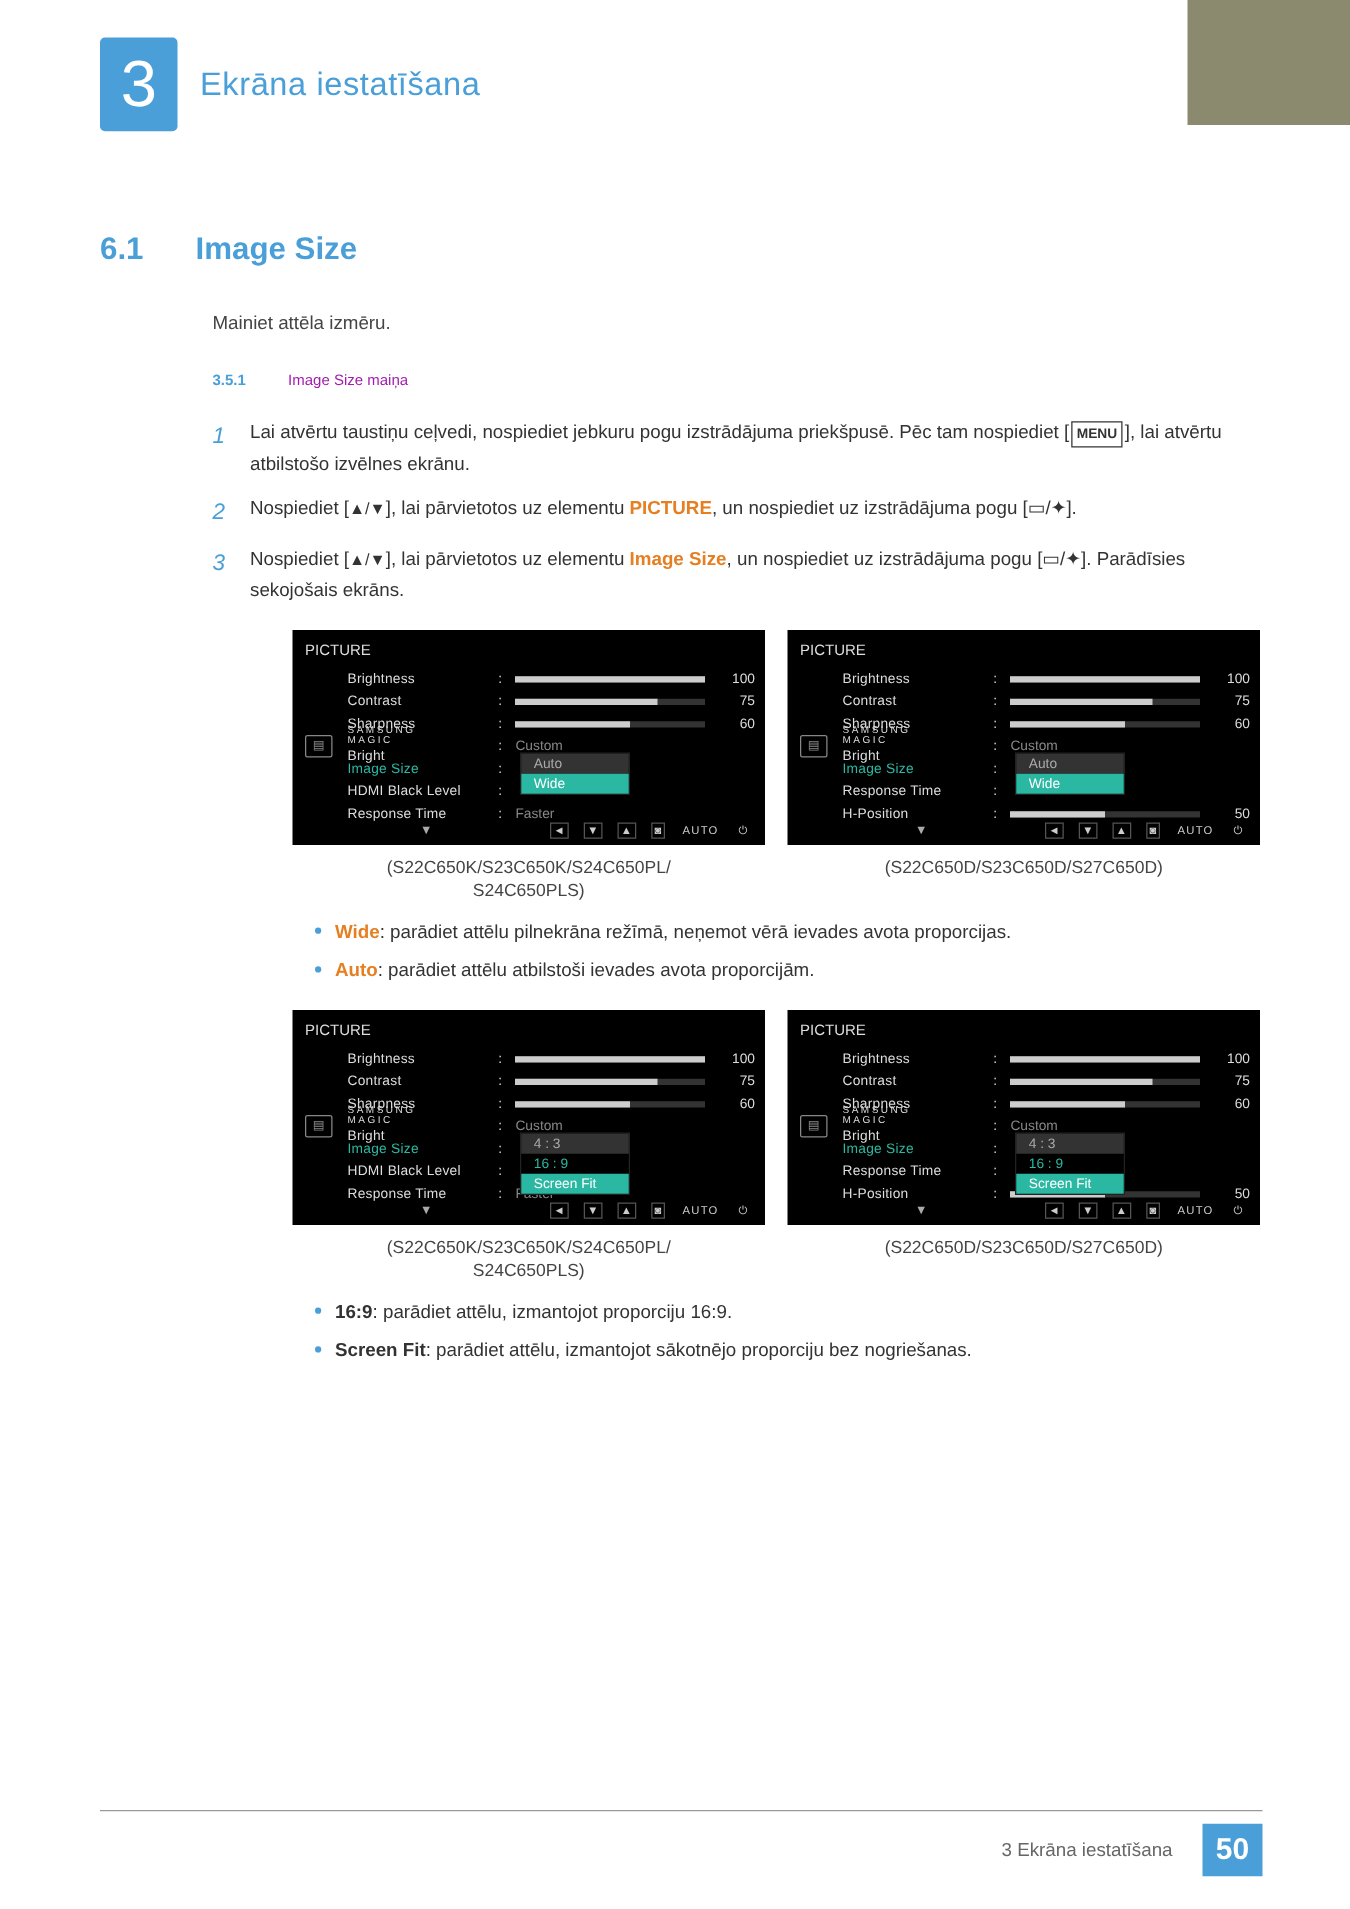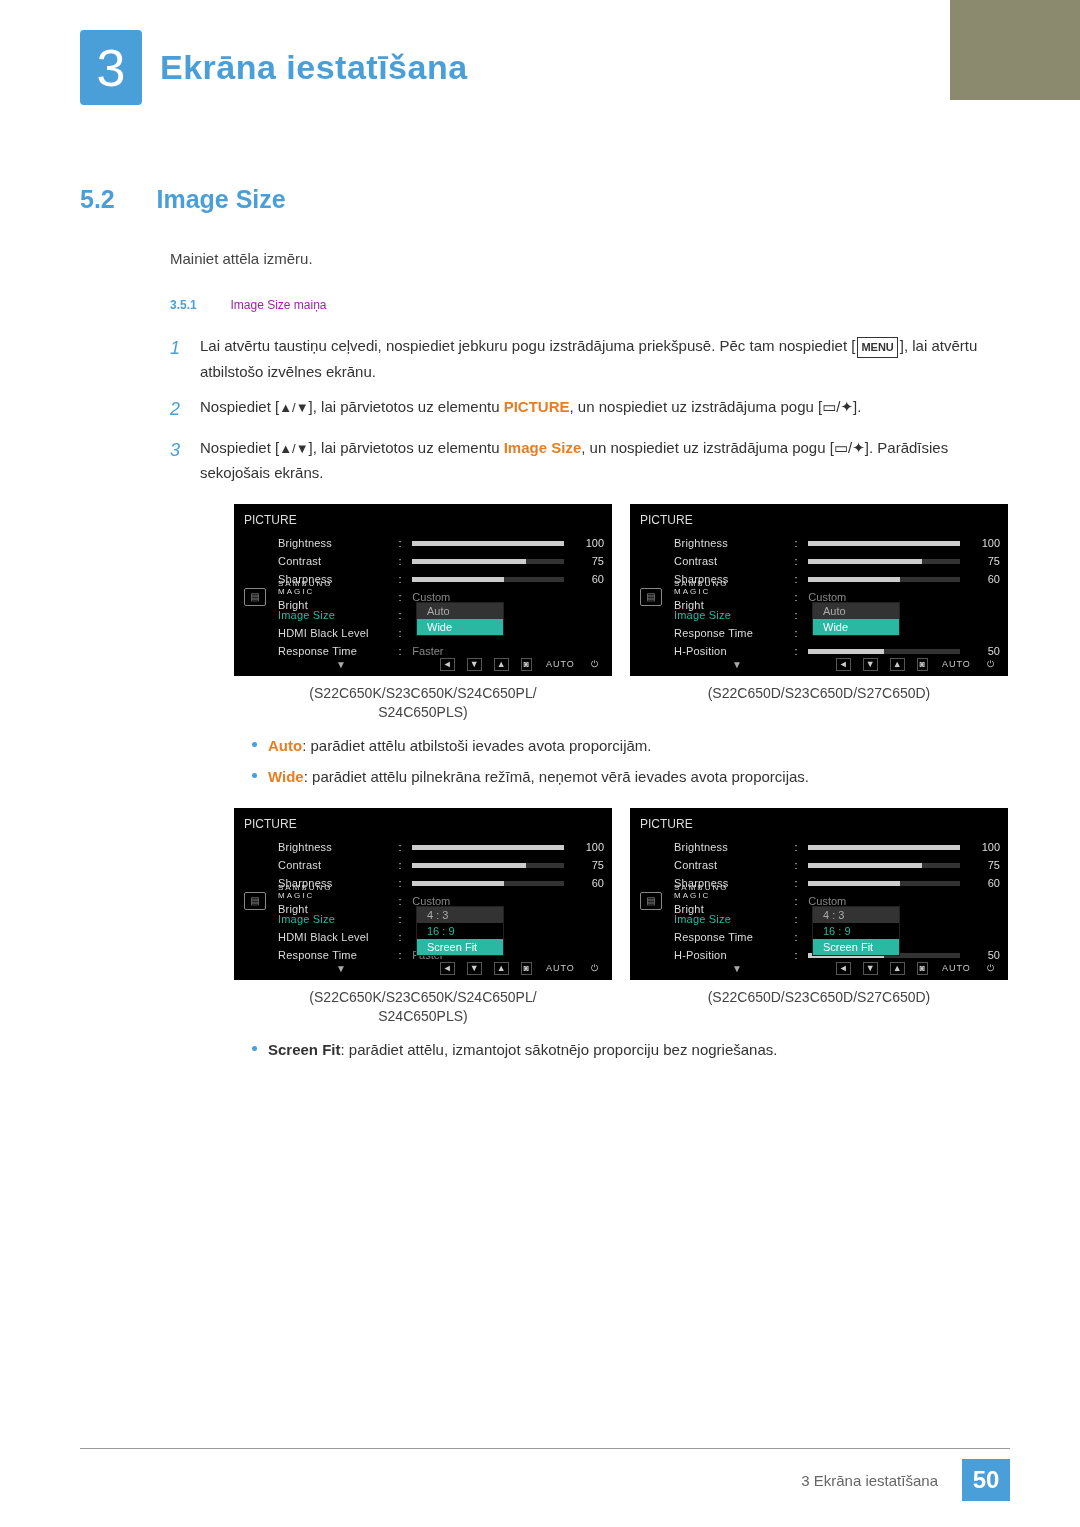--- a/index.html
+++ b/index.html
@@ -1,21 +1,21 @@
 <!DOCTYPE html>
 <html><head>
 <meta charset="utf-8">
 <style>
 * { margin: 0; padding: 0; box-sizing: border-box; }
 body { font-family: Arial, Helvetica, sans-serif; background: #fff; width: 1080px; margin: 0 auto; color: #333; }
 .page { padding: 30px 70px 30px 80px; position: relative; min-height: 1527px; }
 .top-sidebar { position: absolute; top: 0; right: 0; width: 130px; height: 100px; background: #8b8a6f; }
 .chapter-header { display: flex; align-items: center; margin-bottom: 80px; }
 .chapter-number-badge { width: 62px; height: 75px; background: #4a9fd8; color: #fff; font-size: 52px; font-weight: 300; display: flex; align-items: center; justify-content: center; border-radius: 4px; margin-right: 18px; }
-.chapter-title { font-size: 34px; font-weight: 700; color: #4a9fd8; letter-spacing: 0.5px; }
+.chapter-title { font-size: 26px; font-weight: 400; color: #4a9fd8; letter-spacing: 0.5px; }
 .section-number { font-size: 25px; font-weight: bold; color: #4a9fd8; display: inline-block; width: 72px; }
 .section-title { font-size: 25px; font-weight: bold; color: #4a9fd8; }
 .section-row { margin-bottom: 36px; }
 .indent { margin-left: 90px; }
 .subtext { font-size: 15px; color: #444; margin-bottom: 28px; }
 .subsection-number { font-size: 12px; font-weight: bold; color: #4a9fd8; display: inline-block; width: 56px; }
 .subsection-title { font-size: 12px; font-weight: normal; color: #a21caf; }
 .steps { margin-top: 20px; }
 .step-row { display: flex; font-size: 15px; line-height: 1.7; color: #333; margin-bottom: 10px; }
 .step-num { width: 30px; font-style: italic; font-size: 18px; color: #4a9fd8; flex-shrink: 0; }
@@ -60,21 +60,21 @@
 
 <div class="page">
   <div class="top-sidebar"></div>
 
   <div class="chapter-header">
     <div class="chapter-number-badge">3</div>
     <div class="chapter-title">Ekrāna iestatīšana</div>
   </div>
 
   <div class="section-row">
-    <span class="section-number">5.2</span>
+    <span class="section-number">6.1</span>
     <span class="section-title">Image Size</span>
   </div>
 
   <div class="indent">
     <div class="subtext">Mainiet attēla izmēru.</div>
 
     <div>
       <span class="subsection-number">3.5.1</span>
       <span class="subsection-title">Image Size maiņa</span>
     </div>
@@ -255,22 +255,22 @@
                     <span>◙</span>
                     <span class="auto">AUTO</span>
                     <span style="border:none">⏻</span>
                   </div>
               </div>
               <div class="osd-caption">(S22C650D/S23C650D/S27C650D)</div>
             </div>
           </div>
 
           <ul class="bullets">
+            <li><span class="bold-red">Wide</span><span>: parādiet attēlu pilnekrāna režīmā, neņemot vērā ievades avota proporcijas.</span></li>
             <li><span class="bold-red">Auto</span><span>: parādiet attēlu atbilstoši ievades avota proporcijām.</span></li>
-            <li><span class="bold-red">Wide</span><span>: parādiet attēlu pilnekrāna režīmā, neņemot vērā ievades avota proporcijas.</span></li>
           </ul>
 
           
           <div class="osd-pair">
             <div class="osd-col">
               <div class="osd">
                 <div class="osd-title">PICTURE</div>
                 <div class="osd-side-icon">▤</div>
                 <div class="osd-body">
                   <div class="osd-row">
@@ -424,20 +424,21 @@
                     <span>◙</span>
                     <span class="auto">AUTO</span>
                     <span style="border:none">⏻</span>
                   </div>
               </div>
               <div class="osd-caption">(S22C650D/S23C650D/S27C650D)</div>
             </div>
           </div>
 
           <ul class="bullets">
+            <li><span class="bold-black">16:9</span><span>: parādiet attēlu, izmantojot proporciju 16:9.</span></li>
             <li><span class="bold-black">Screen Fit</span><span>: parādiet attēlu, izmantojot sākotnējo proporciju bez nogriešanas.</span></li>
           </ul>
 
         </div>
       </div>
     </div>
   </div>
 
   <div class="footer">
     <div class="footer-text">3 Ekrāna iestatīšana</div>

